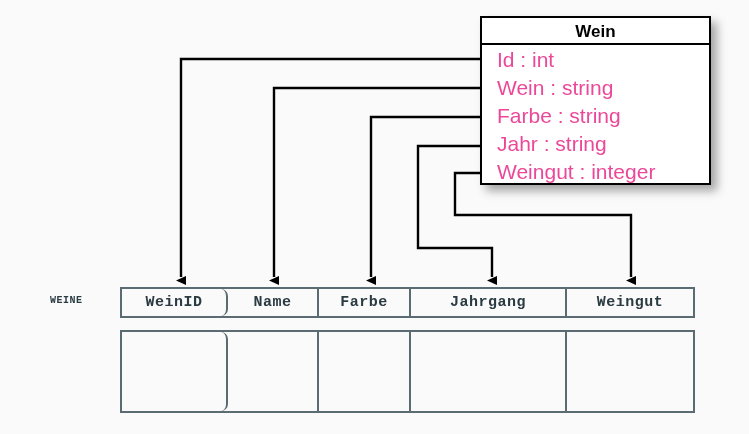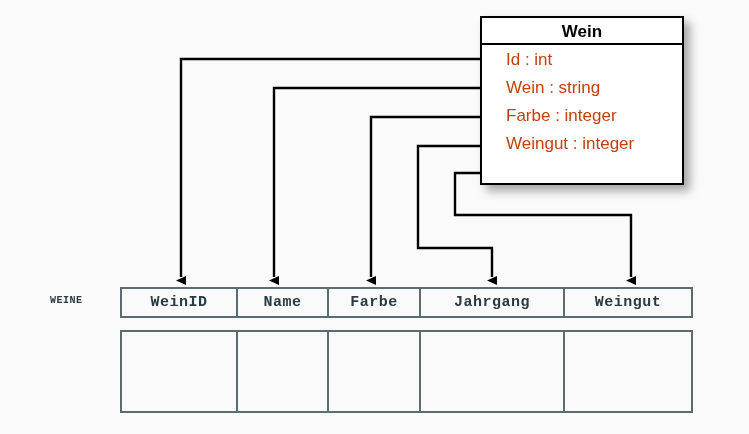--- a/index.html
+++ b/index.html
@@ -24,21 +24,21 @@
     top: 0;
     width: 749px;
     height: 434px;
   }
 
   
   .uml-box {
     position: absolute;
     left: 480px;
     top: 16px;
-    width: 204px;
+    width: 231px;
     height: 169px;
     background: #ffffff;
     border: 2px solid #000000;
     box-sizing: border-box;
     box-shadow: 6px 6px 9px rgba(0,0,0,0.34);
     z-index: 5;
   }
   .uml-title {
     height: 27px;
     line-height: 27px;
@@ -48,23 +48,23 @@
     color: #000000;
     border-bottom: 2px solid #000000;
     box-sizing: border-box;
   }
   .uml-attrs {
     padding: 1px 0 0 0;
   }
   .uml-attr {
     height: 28px;
     line-height: 28px;
-    font-size: 17px;
-    color: #c2410c;
-    padding-left: 24px;
+    font-size: 21px;
+    color: #ec4899;
+    padding-left: 15px;
     white-space: nowrap;
     box-sizing: border-box;
   }
 
   
   .rel-label {
     position: absolute;
     left: 50px;
     top: 295px;
     font-family: "Liberation Mono", "DejaVu Sans Mono", monospace;
@@ -109,24 +109,24 @@
     box-sizing: border-box;
     height: 83px;
     margin-top: 12px;
   }
   .rel-body .cell {
     border-right: 2px solid #5a6b72;
     box-sizing: border-box;
   }
   .rel-body .cell:last-child { border-right: none; }
 
-  .w-weinid   { width: 116px; }
+  .w-weinid   { width: 106px; border-radius: 7px; }
   .w-name     { width:  91px; }
   .w-farbe    { width:  92px; }
-  .w-jahrgang { width: 144px; }
+  .w-jahrgang { width: 156px; }
   .w-weingut  { width: 126px; }
 </style>
 </head>
 <body>
 
 <div id="canvas">
 
   <svg id="connectors" viewBox="0 0 749 434" width="749" height="434" aria-hidden="true">
     <defs>
       <marker id="arrowhead" markerWidth="9" markerHeight="10" refX="1" refY="5" orient="auto" markerUnits="userSpaceOnUse">
@@ -143,21 +143,22 @@
     <polyline points="481,146 418,146 418,248 492,248 492,277" fill="none" stroke="#000000" stroke-width="2.4" stroke-linecap="butt" stroke-linejoin="miter" marker-end="url(#arrowhead)"></polyline>
 
     <polyline points="481,173 455,173 455,215 631,215 631,277" fill="none" stroke="#000000" stroke-width="2.4" stroke-linecap="butt" stroke-linejoin="miter" marker-end="url(#arrowhead)"></polyline>
   </svg>
 
   <div class="uml-box">
     <div class="uml-title">Wein</div>
     <div class="uml-attrs">
       <div class="uml-attr">Id : int</div>
       <div class="uml-attr">Wein : string</div>
-      <div class="uml-attr">Farbe : integer</div>
+      <div class="uml-attr">Farbe : string</div>
+      <div class="uml-attr">Jahr : string</div>
       <div class="uml-attr">Weingut : integer</div>
     </div>
   </div>
 
   <div class="rel-label">WEINE</div>
 
   <div class="rel-table">
     <div class="rel-header">
       <div class="cell w-weinid">WeinID</div>
       <div class="cell w-name">Name</div>

